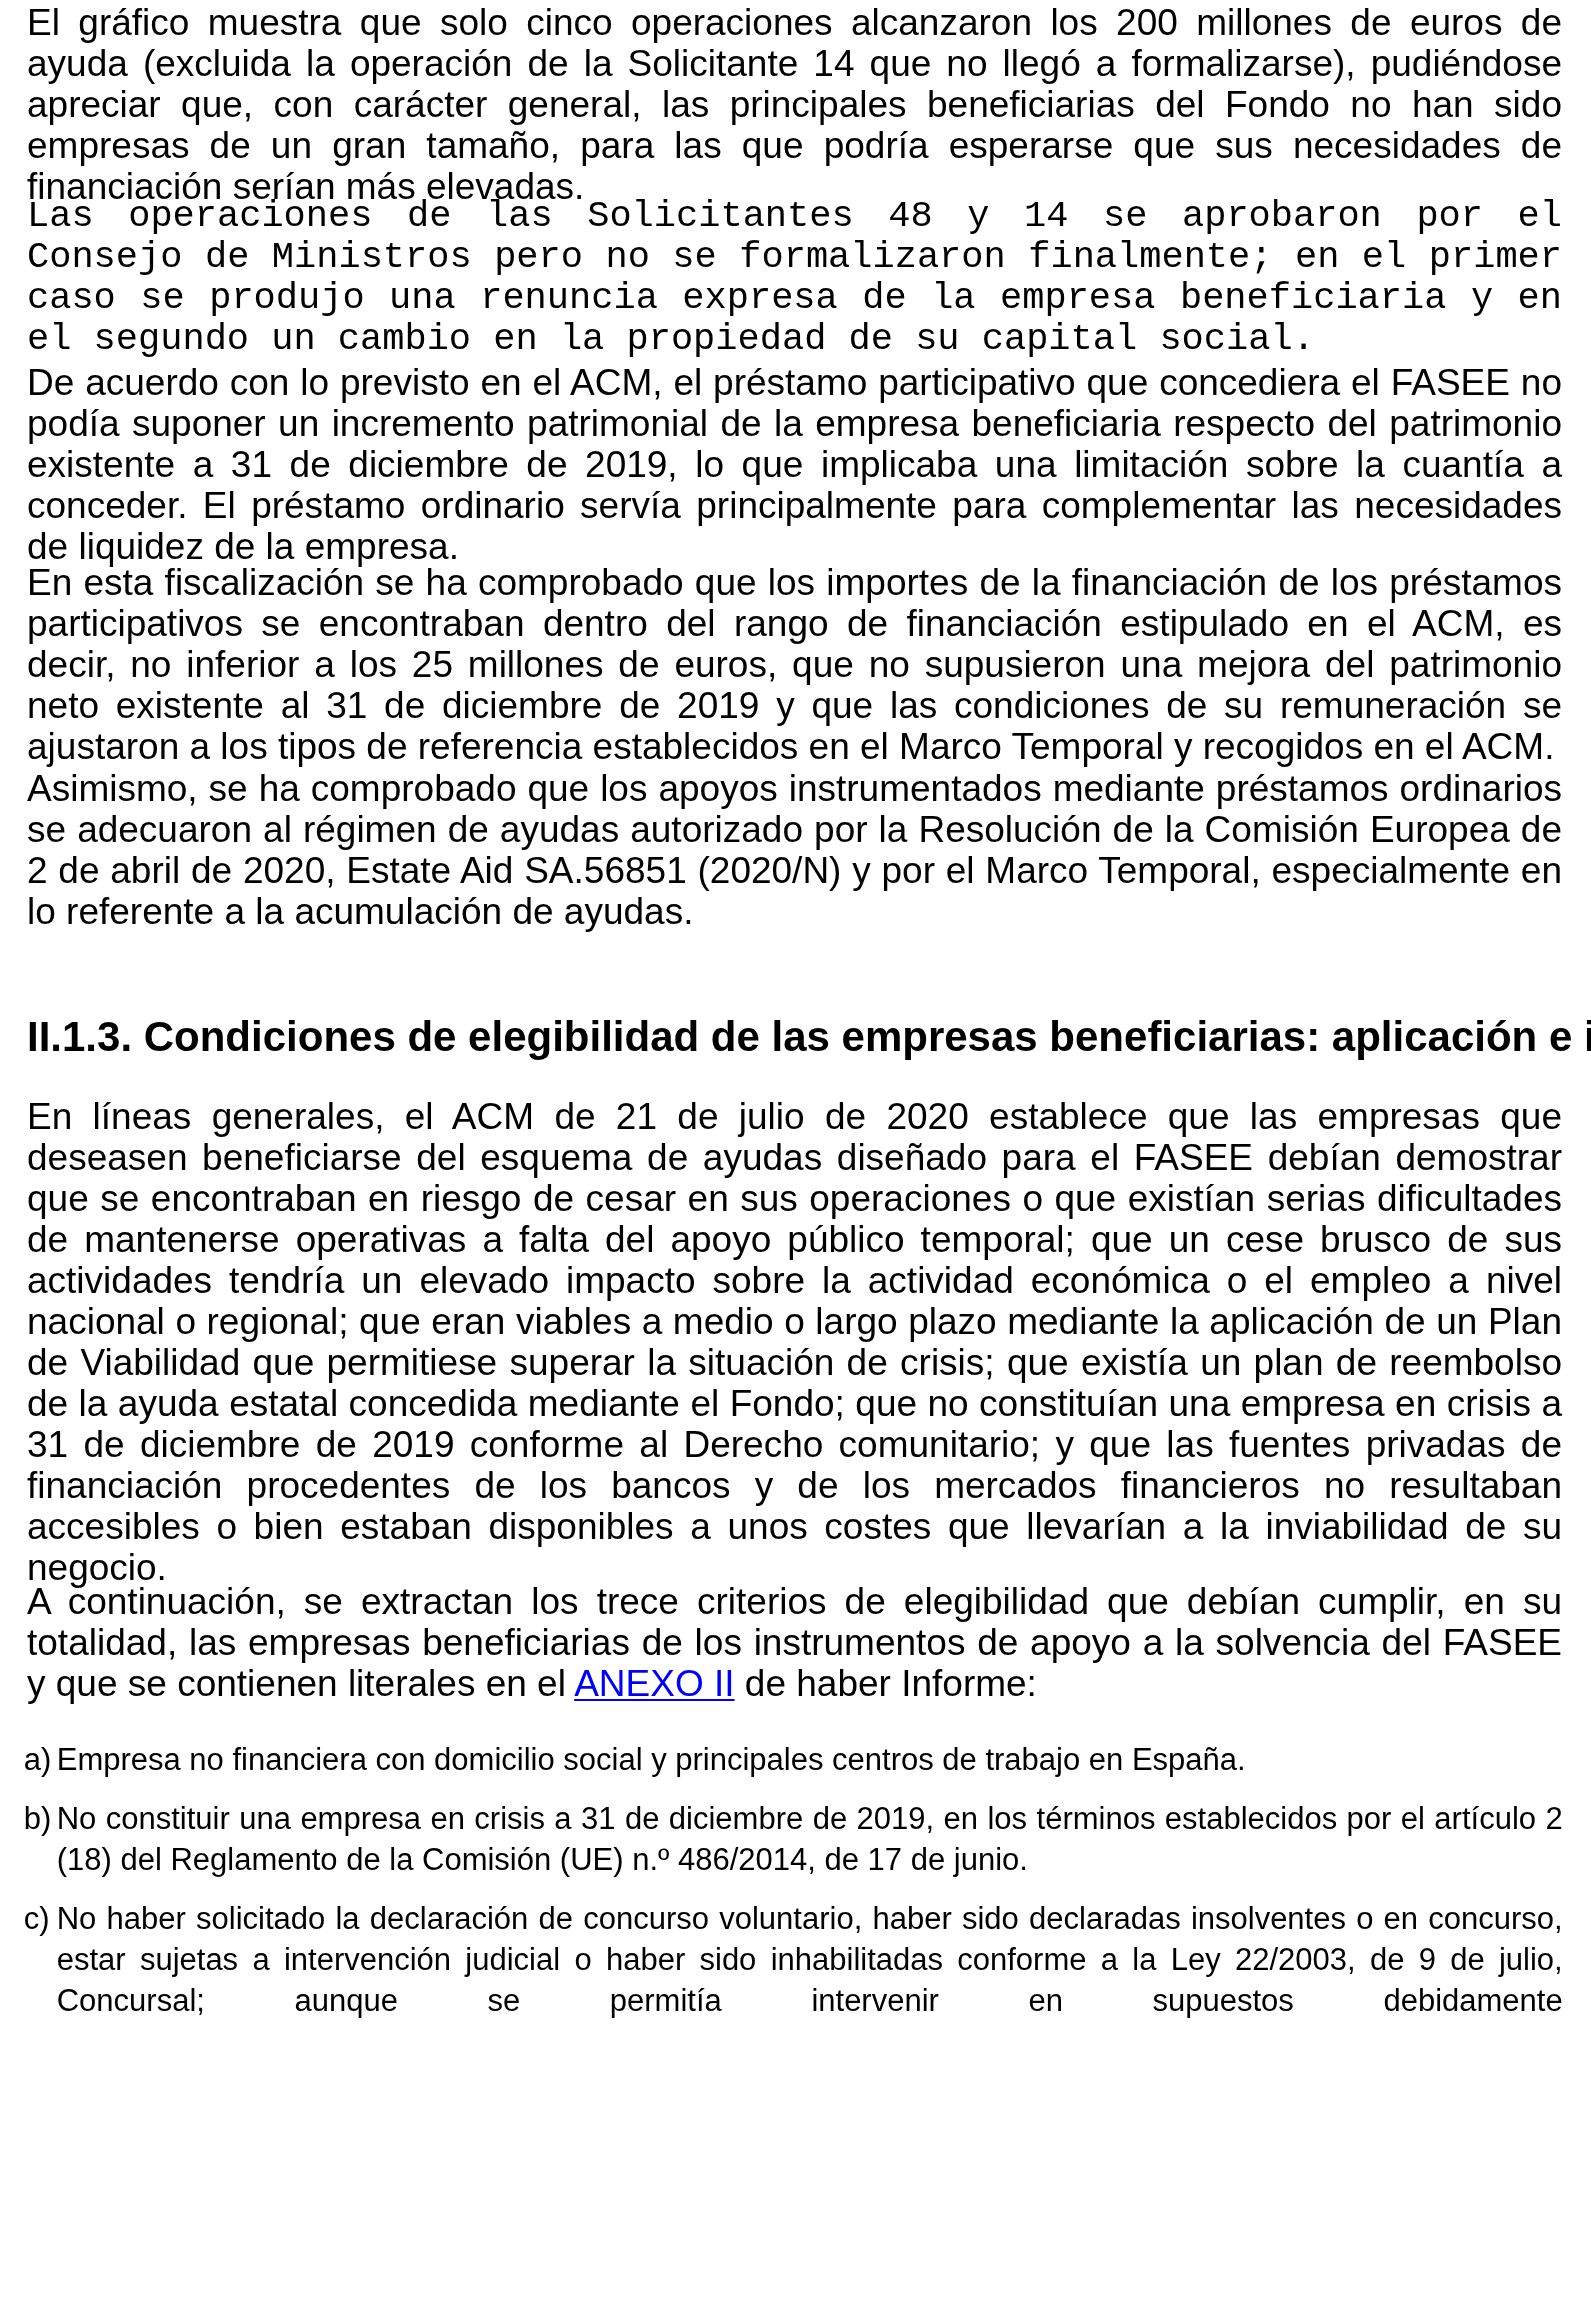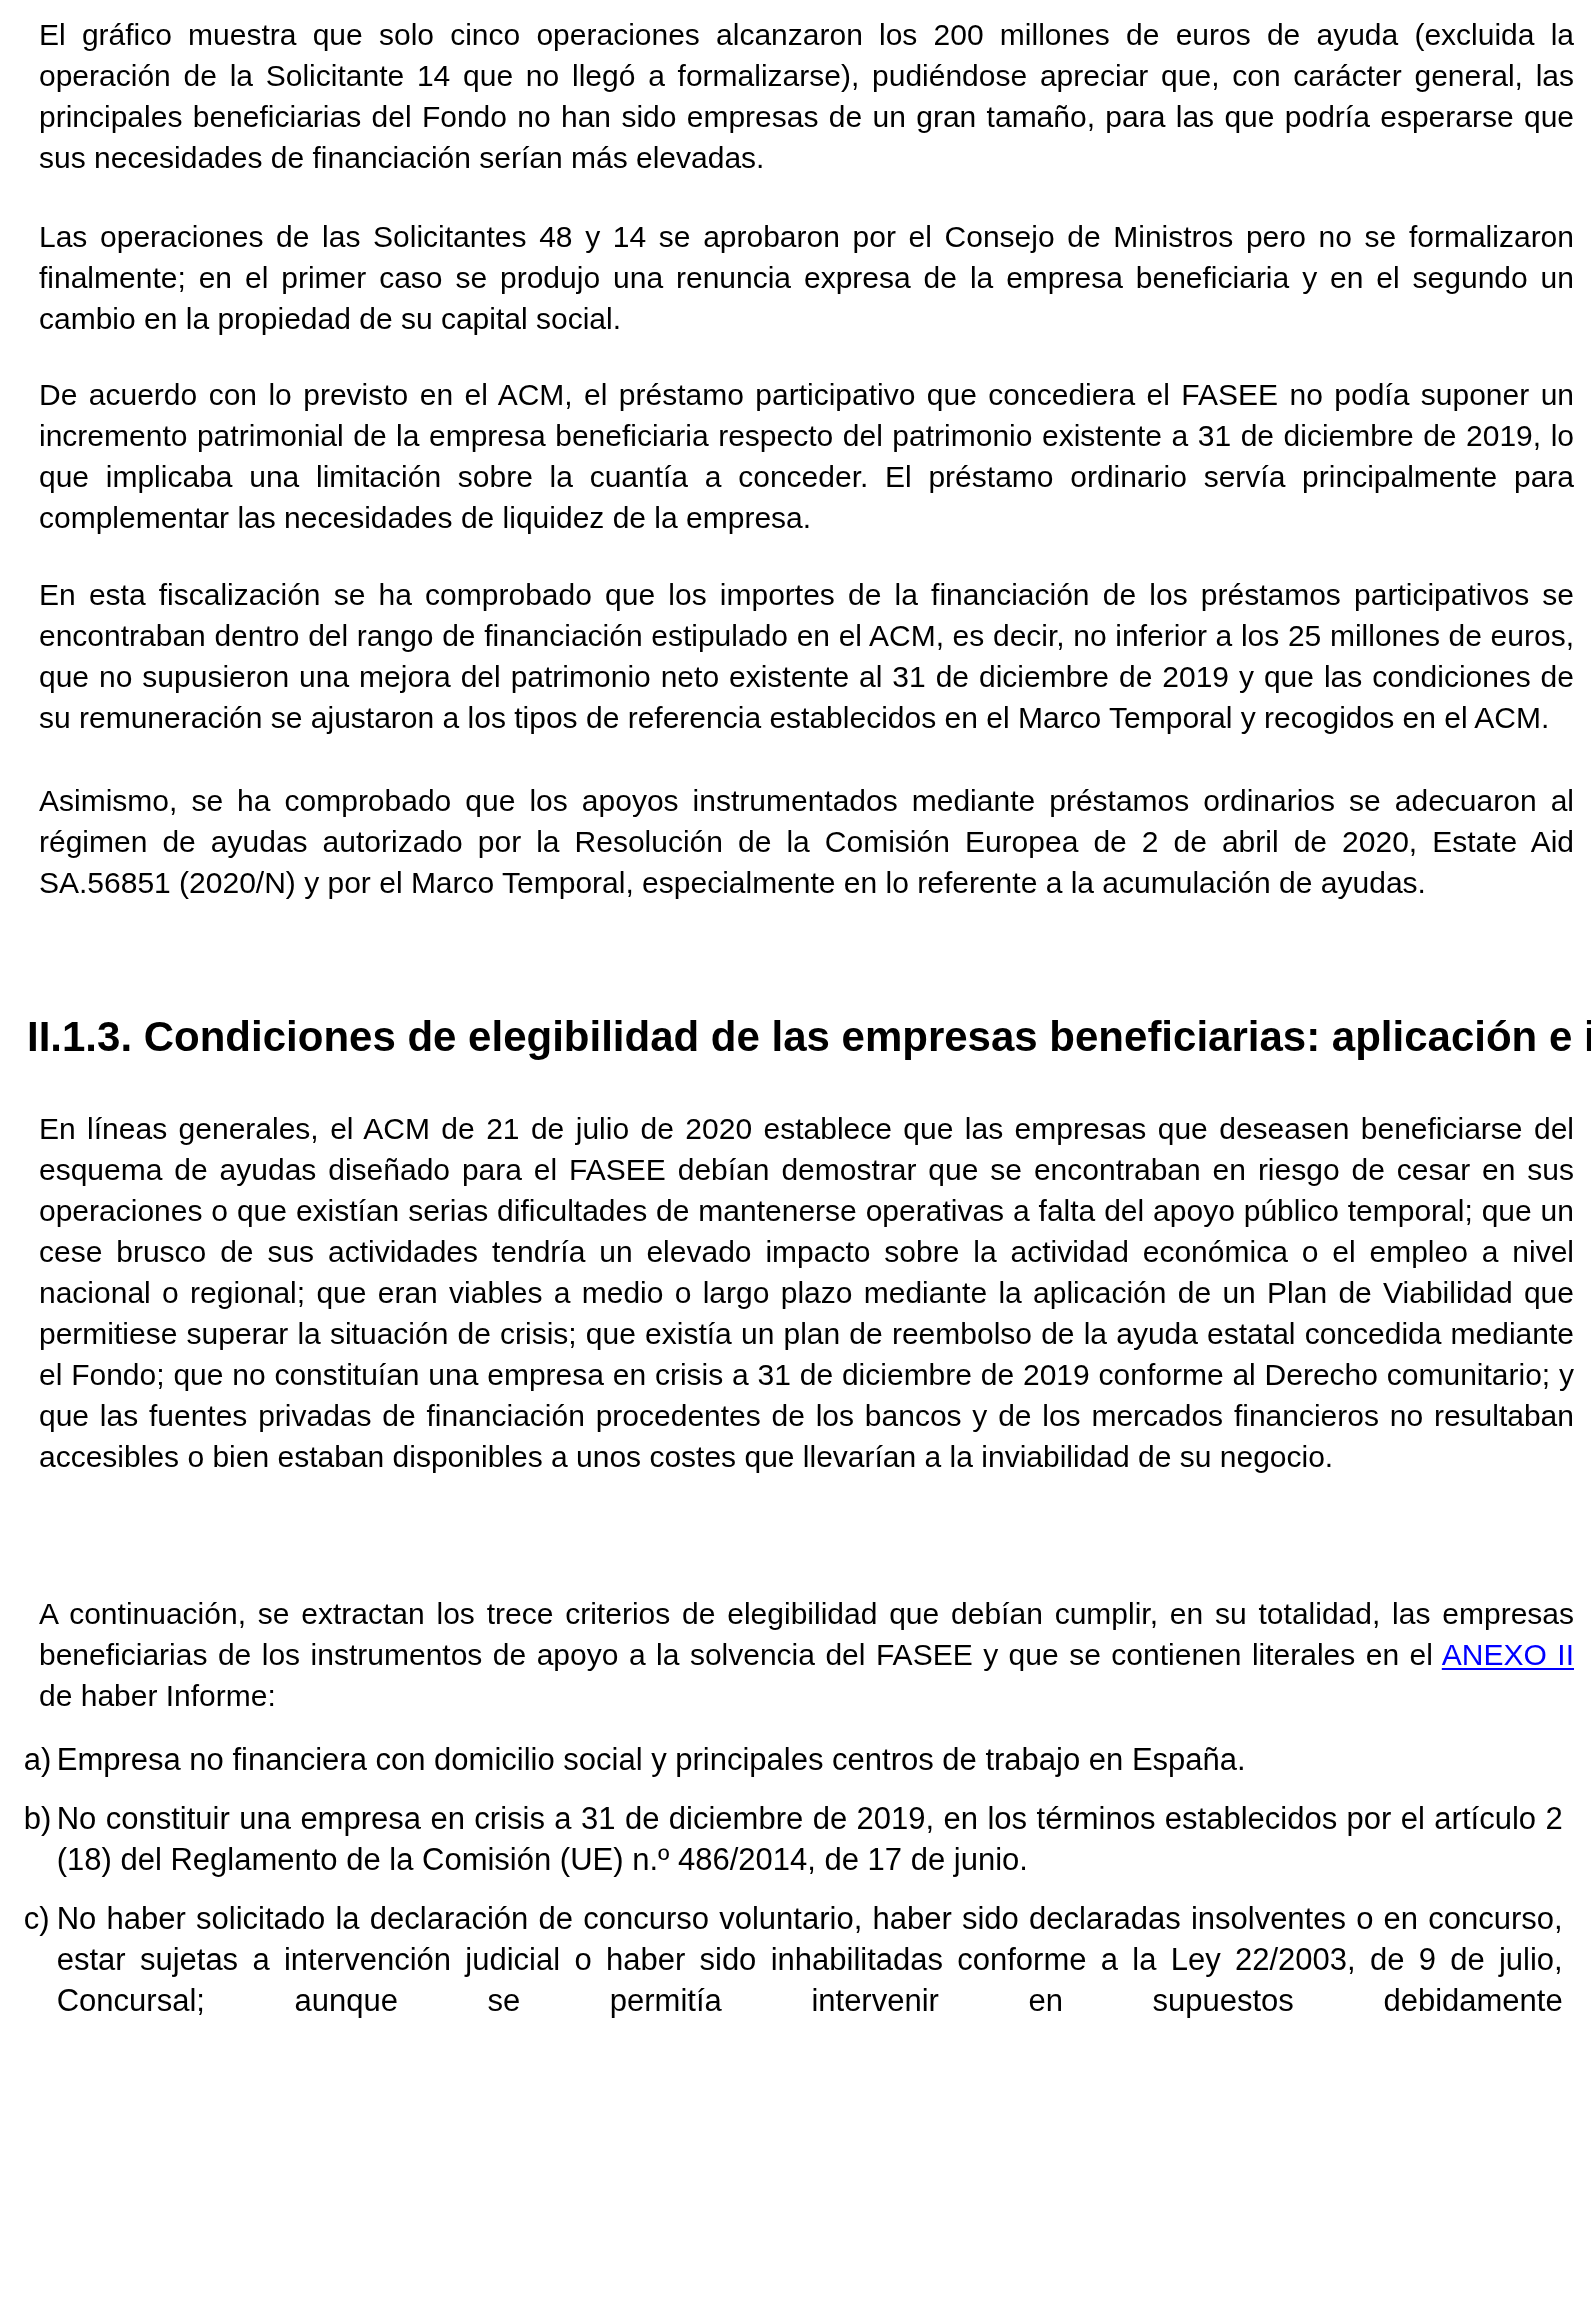--- a/index.html
+++ b/index.html
@@ -14,24 +14,24 @@
   .page {
     position: absolute;
     left: 27px;
     top: 0;
     width: 1535px;
   }
   .para {
     position: absolute;
     left: 0;
     width: 1535px;
-    font-size: 30px;
+    font-size: 37px;
     line-height: 41px;
     text-align: justify;
-    margin: 12px;
+    margin: 0;
   }
   .heading {
     position: absolute;
     left: 0;
     width: 1535px;
     font-size: 42px;
     line-height: 41px;
     font-weight: bold;
     margin: 0;
     white-space: nowrap;
@@ -63,21 +63,21 @@
     text-align: justify;
   }
 </style>
 </head>
 <body>
 
 <div class="page">
 
   <p class="para" style="top: 1.7px;">El gráfico muestra que solo cinco operaciones alcanzaron los 200 millones de euros de ayuda (excluida la operación de la Solicitante 14 que no llegó a formalizarse), pudiéndose apreciar que, con carácter general, las principales beneficiarias del Fondo no han sido empresas de un gran tamaño, para las que podría esperarse que sus necesidades de financiación serían más elevadas.</p>
 
-  <p class="para" style="top: 204px;">Las operaciones de las Solicitantes 48 y 14 se aprobaron por el Consejo de Ministros pero no se formalizaron finalmente; en el primer caso se produjo una renuncia expresa de la empresa beneficiaria y en el segundo un cambio en la propiedad de su capital social.</p>
+  <p class="para" style="top: 196px; font-family: Liberation Mono, monospace;">Las operaciones de las Solicitantes 48 y 14 se aprobaron por el Consejo de Ministros pero no se formalizaron finalmente; en el primer caso se produjo una renuncia expresa de la empresa beneficiaria y en el segundo un cambio en la propiedad de su capital social.</p>
 
   <p class="para" style="top: 362px;">De acuerdo con lo previsto en el ACM, el préstamo participativo que concediera el FASEE no podía suponer un incremento patrimonial de la empresa beneficiaria respecto del patrimonio existente a 31 de diciembre de 2019, lo que implicaba una limitación sobre la cuantía a conceder. El préstamo ordinario servía principalmente para complementar las necesidades de liquidez de la empresa.</p>
 
   <p class="para" style="top: 562px;">En esta fiscalización se ha comprobado que los importes de la financiación de los préstamos participativos se encontraban dentro del rango de financiación estipulado en el ACM, es decir, no inferior a los 25 millones de euros, que no supusieron una mejora del patrimonio neto existente al 31 de diciembre de 2019 y que las condiciones de su remuneración se ajustaron a los tipos de referencia establecidos en el Marco Temporal y recogidos en el ACM.</p>
 
   <p class="para" style="top: 768px;">Asimismo, se ha comprobado que los apoyos instrumentados mediante préstamos ordinarios se adecuaron al régimen de ayudas autorizado por la Resolución de la Comisión Europea de 2 de abril de 2020, Estate Aid SA.56851 (2020/N) y por el Marco Temporal, especialmente en lo referente a la acumulación de ayudas.</p>
 
   <h2 class="heading" style="top: 1016px;">II.1.3. Condiciones de elegibilidad de las empresas beneficiarias: aplicación e interpretación</h2>
 
   <p class="para" style="top: 1096px;">En líneas generales, el ACM de 21 de julio de 2020 establece que las empresas que deseasen beneficiarse del esquema de ayudas diseñado para el FASEE debían demostrar que se encontraban en riesgo de cesar en sus operaciones o que existían serias dificultades de mantenerse operativas a falta del apoyo público temporal; que un cese brusco de sus actividades tendría un elevado impacto sobre la actividad económica o el empleo a nivel nacional o regional; que eran viables a medio o largo plazo mediante la aplicación de un Plan de Viabilidad que permitiese superar la situación de crisis; que existía un plan de reembolso de la ayuda estatal concedida mediante el Fondo; que no constituían una empresa en crisis a 31 de diciembre de 2019 conforme al Derecho comunitario; y que las fuentes privadas de financiación procedentes de los bancos y de los mercados financieros no resultaban accesibles o bien estaban disponibles a unos costes que llevarían a la inviabilidad de su negocio.</p>

